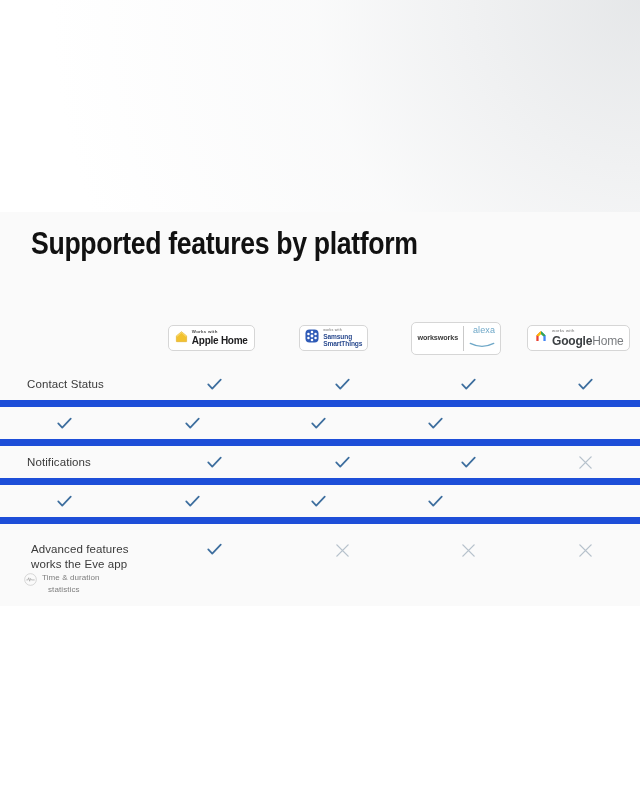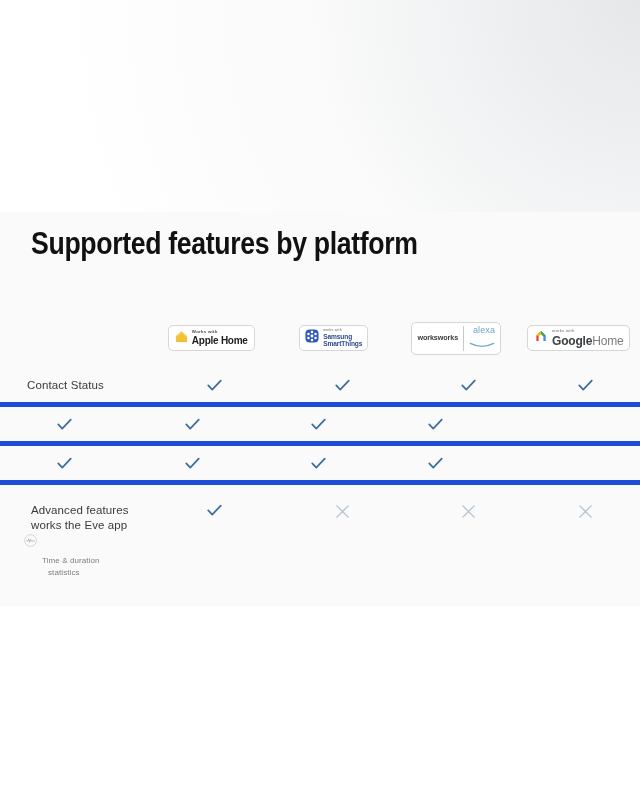--- a/index.html
+++ b/index.html
@@ -53,21 +53,21 @@
     left: 0;
     top: 96px;
     width: 640px;
   }
 
   .row {
     display: flex;
     align-items: center;
     width: 640px;
     box-sizing: border-box;
-    border-bottom: 5px solid #1d4ed8;
+    border-bottom: 7px solid #1d4ed8;
     background: transparent;
   }
   .row.header-row {
     border-bottom: none;
     height: 60px;
   }
   .row.feature-row {
     height: 39px;
   }
   .row.last-row {
@@ -215,21 +215,20 @@
     align-items: flex-start;
     gap: 5px;
   }
   .subnote .sn-text {
     display: flex;
     flex-direction: column;
     font-size: 8px;
     color: #7e7e7e;
     line-height: 12px;
     letter-spacing: 0.1px;
-    margin-top: 22px;
   }
   .subnote .sn-line2 { padding-left: 6px; }
   .last-row-inner {
     position: relative;
     width: 150px;
     flex: 0 0 150px;
   }
 </style>
 </head>
 <body>
@@ -377,20 +376,51 @@
       </div>
       <div class="cell-mark col-4">
         <span class="mark-check">
           <svg width="15" height="13" viewBox="0 0 18 15">
               <path d="M1.5 7.4 L6.3 12.4 L16.5 1.6" fill="none" stroke="#3d6e9e" stroke-width="2.1" stroke-linecap="round" stroke-linejoin="round"></path>
             </svg>
         </span>
       </div>
     </div>
 
+    <div class="row feature-row">
+      <div class="cell-label">Notifications</div>
+      <div class="cell-mark col-1">
+        <span class="mark-check">
+          <svg width="15" height="13" viewBox="0 0 18 15">
+              <path d="M1.5 7.4 L6.3 12.4 L16.5 1.6" fill="none" stroke="#3d6e9e" stroke-width="2.1" stroke-linecap="round" stroke-linejoin="round"></path>
+            </svg>
+        </span>
+      </div>
+      <div class="cell-mark col-2">
+        <span class="mark-check">
+          <svg width="15" height="13" viewBox="0 0 18 15">
+              <path d="M1.5 7.4 L6.3 12.4 L16.5 1.6" fill="none" stroke="#3d6e9e" stroke-width="2.1" stroke-linecap="round" stroke-linejoin="round"></path>
+            </svg>
+        </span>
+      </div>
+      <div class="cell-mark col-3">
+        <span class="mark-check">
+          <svg width="15" height="13" viewBox="0 0 18 15">
+              <path d="M1.5 7.4 L6.3 12.4 L16.5 1.6" fill="none" stroke="#3d6e9e" stroke-width="2.1" stroke-linecap="round" stroke-linejoin="round"></path>
+            </svg>
+        </span>
+      </div>
+      <div class="cell-mark col-4">
+        <span class="mark-cross">
+          <svg width="15" height="15" viewBox="0 0 16 16">
+              <path d="M2 2 L14 14 M14 2 L2 14" fill="none" stroke="#b7c2cc" stroke-width="1.5" stroke-linecap="round"></path>
+            </svg>
+        </span>
+      </div>
+    </div>
 
     <div class="row feature-row">
       <div class="cell-mark col-1">
         <span class="mark-check">
           <svg width="15" height="13" viewBox="0 0 18 15">
               <path d="M1.5 7.4 L6.3 12.4 L16.5 1.6" fill="none" stroke="#3d6e9e" stroke-width="2.1" stroke-linecap="round" stroke-linejoin="round"></path>
             </svg>
         </span>
       </div>
       <div class="cell-mark col-2">

